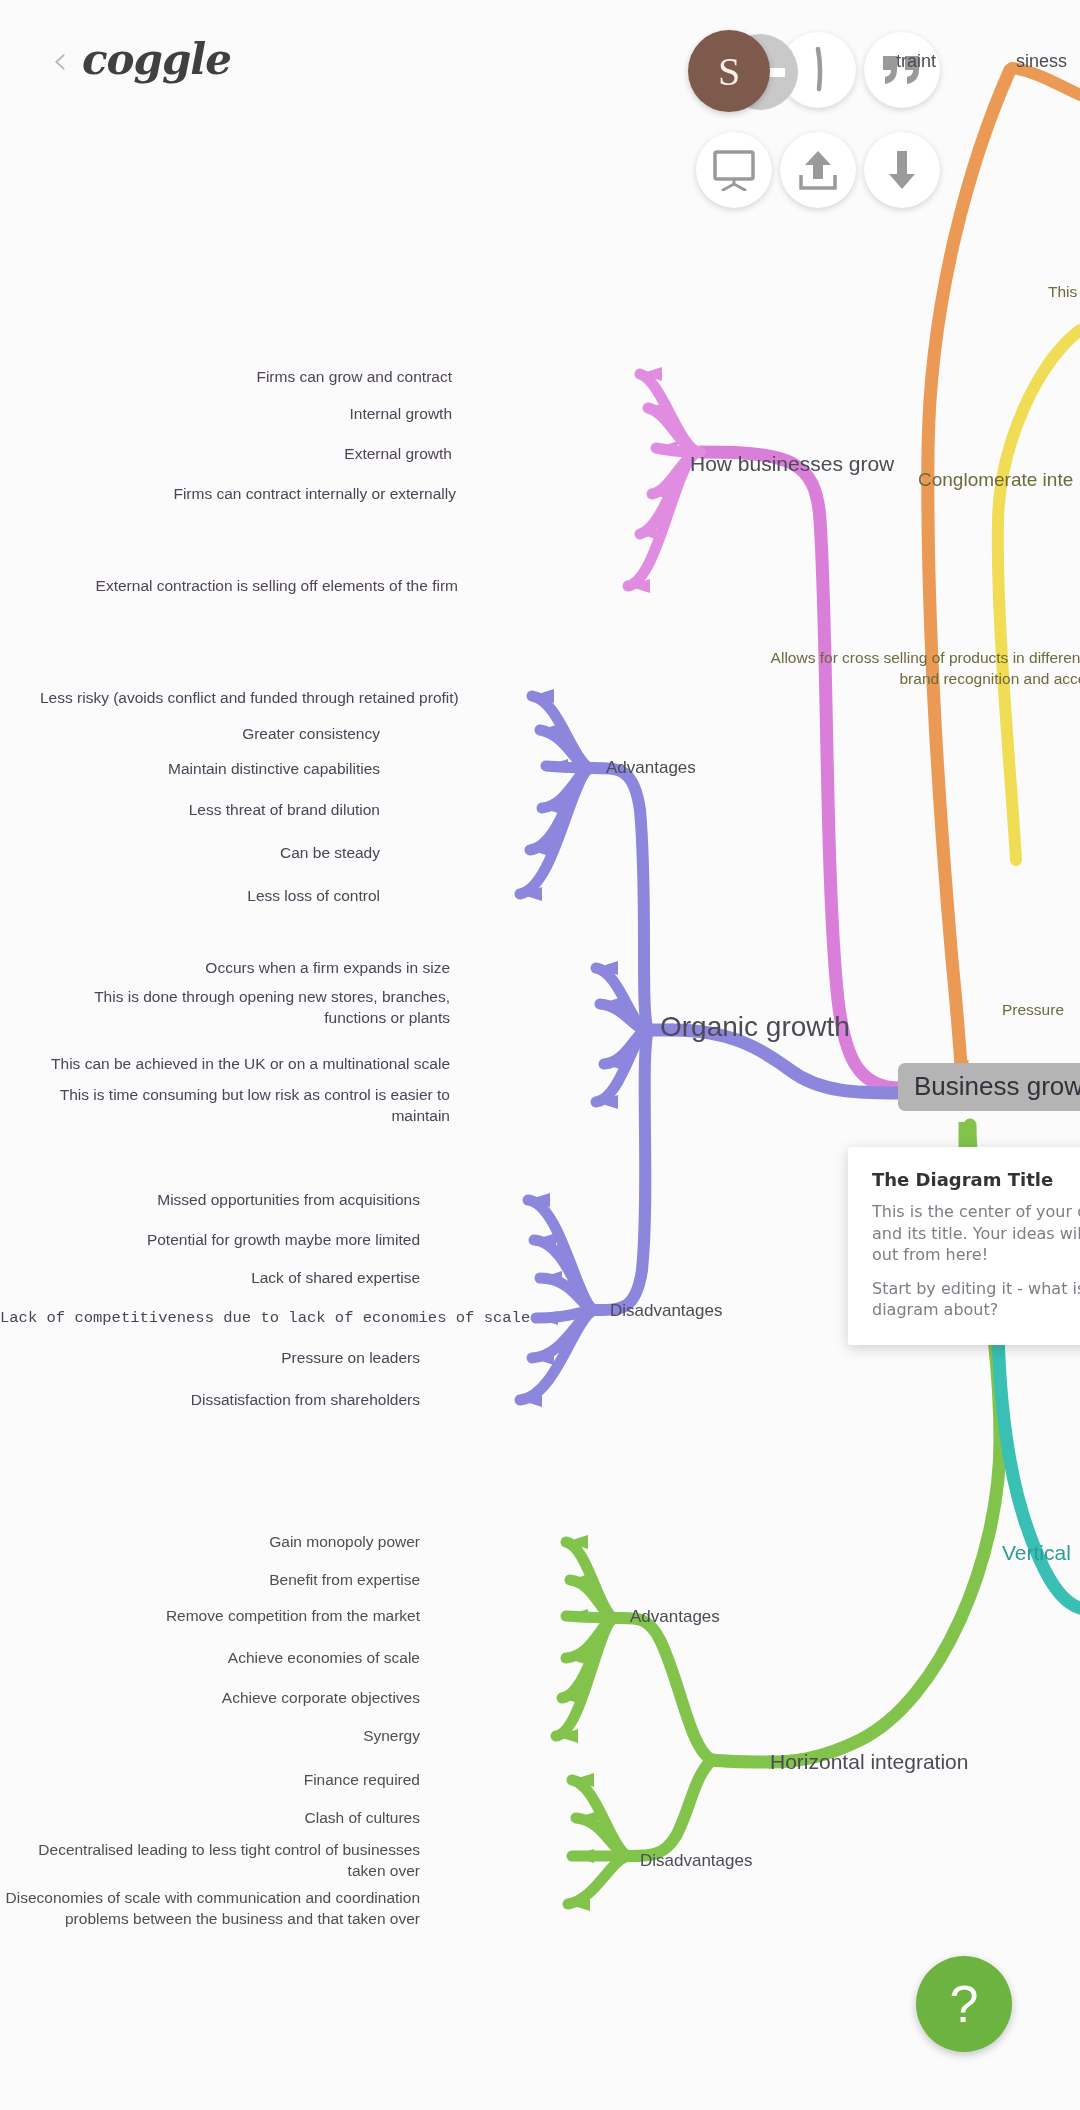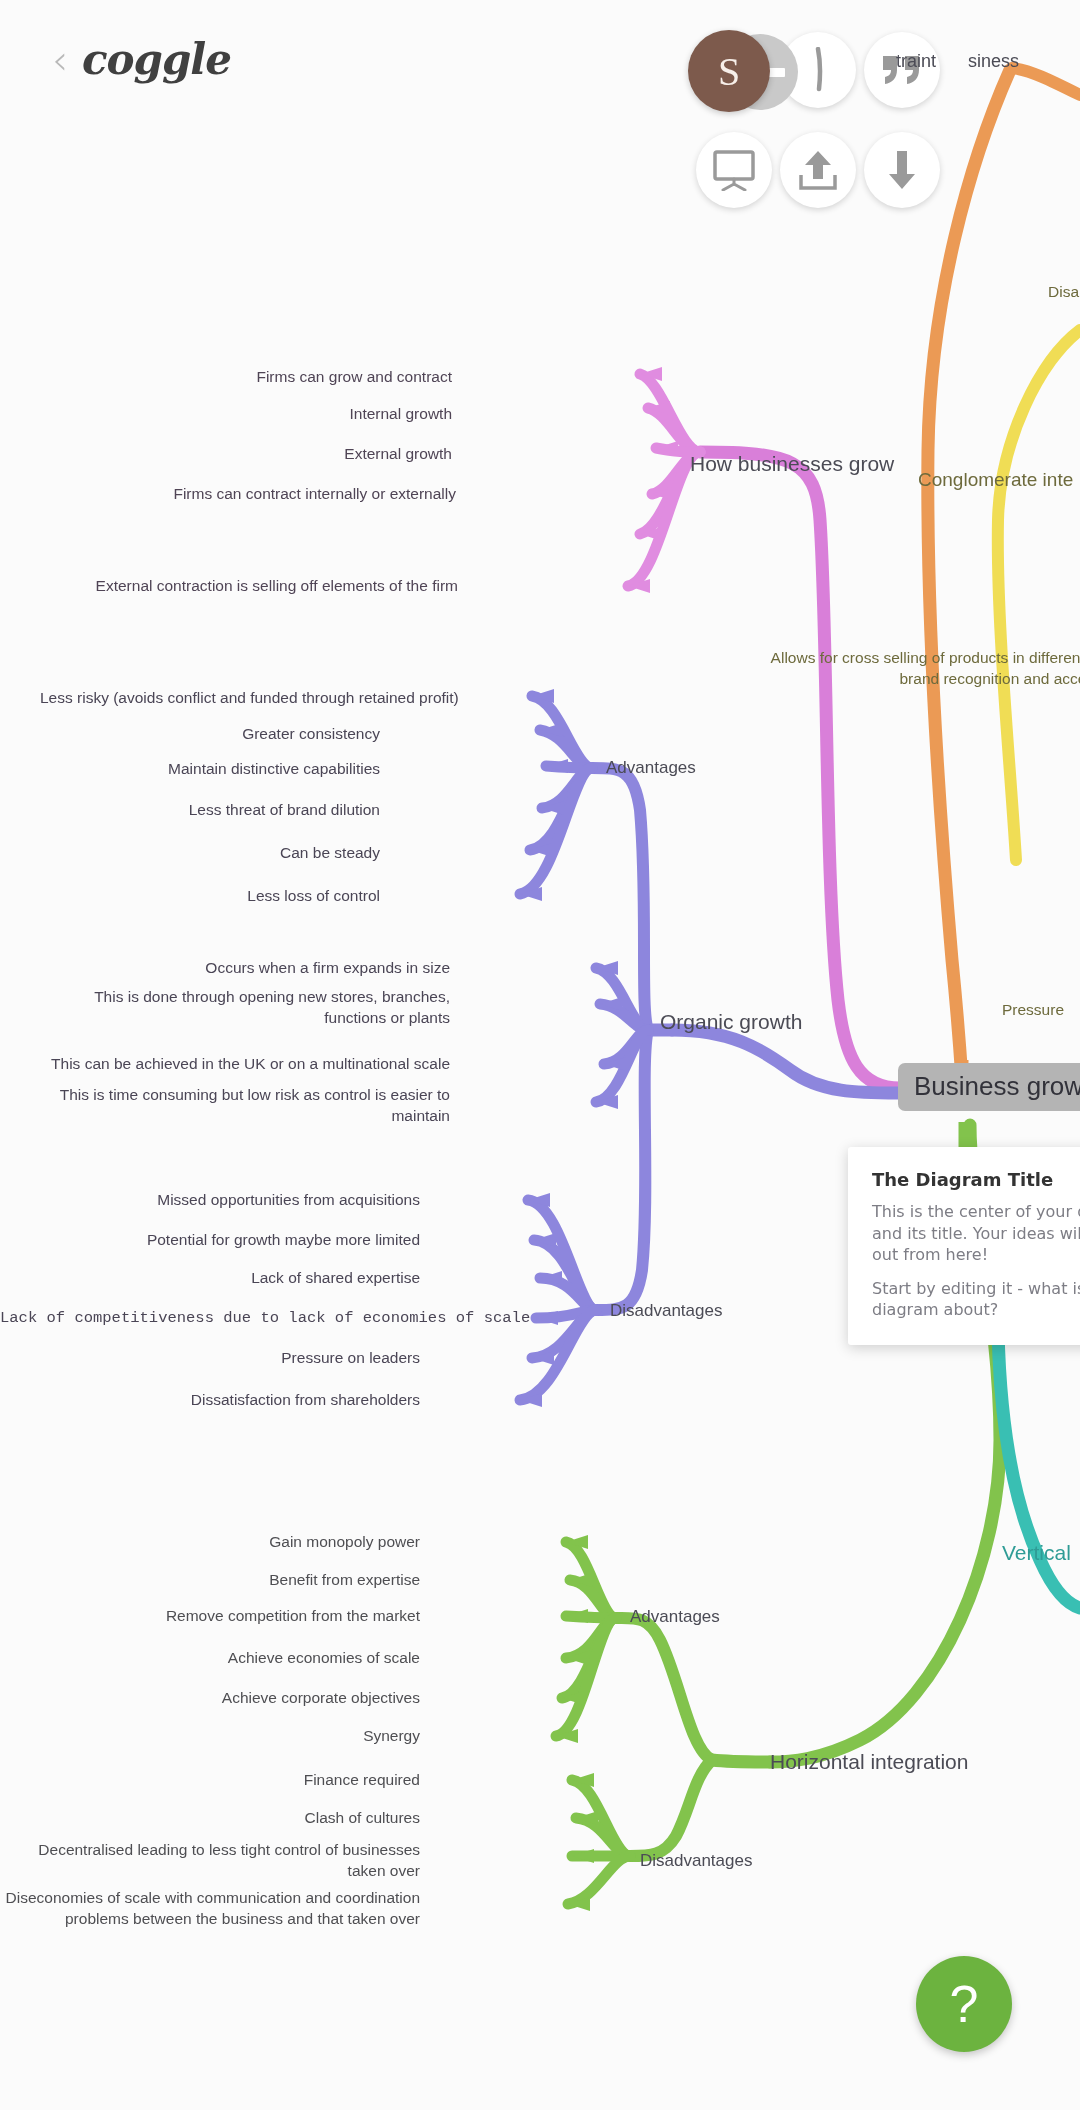--- a/index.html
+++ b/index.html
@@ -307,21 +307,21 @@
   <div class="node r n-violet" style="right:700px; top:759px; width:340px;">Maintain distinctive capabilities</div>
   <div class="node r n-violet" style="right:700px; top:800px; width:340px;">Less threat of brand dilution</div>
   <div class="node r n-violet" style="right:700px; top:843px; width:340px;">Can be steady</div>
   <div class="node r n-violet" style="right:700px; top:886px; width:340px;">Less loss of control</div>
   <div class="node l n-grey" style="left:606px; top:757px; font-size:17px;">Advantages</div>
 
   <div class="node r n-violet" style="right:630px; top:958px; width:420px;">Occurs when a firm expands in size</div>
   <div class="node r wrap n-violet" style="right:630px; top:987px; width:400px;">This is done through opening new stores, branches, functions or plants</div>
   <div class="node r n-violet" style="right:630px; top:1054px; width:440px;">This can be achieved in the UK or on a multinational scale</div>
   <div class="node r wrap n-violet" style="right:630px; top:1085px; width:400px;">This is time consuming but low risk as control is easier to maintain</div>
-  <div class="node l n-grey" style="left:660px; top:1008px; font-size:21px;">Organic growth</div>
+  <div class="node l n-grey" style="left:660px; top:1008px; font-size:28px;">Organic growth</div>
 
   <div class="node r n-violet" style="right:660px; top:1190px; width:380px;">Missed opportunities from acquisitions</div>
   <div class="node r n-violet" style="right:660px; top:1230px; width:380px;">Potential for growth maybe more limited</div>
   <div class="node r n-violet" style="right:660px; top:1268px; width:380px;">Lack of shared expertise</div>
   <div class="node r n-violet" style="right:660px; top:1308px; width:420px;font-family:Liberation Mono, monospace;">Lack of competitiveness due to lack of economies of scale</div>
   <div class="node r n-violet" style="right:660px; top:1348px; width:380px;">Pressure on leaders</div>
   <div class="node r n-violet" style="right:660px; top:1390px; width:380px;">Dissatisfaction from shareholders</div>
   <div class="node l n-grey" style="left:610px; top:1300px; font-size:17px;">Disadvantages</div>
 
   <div class="node r n-green" style="right:660px; top:1532px; width:380px;">Gain monopoly power</div>
@@ -334,22 +334,22 @@
 
   <div class="node r n-green" style="right:660px; top:1770px; width:380px;">Finance required</div>
   <div class="node r n-green" style="right:660px; top:1808px; width:380px;">Clash of cultures</div>
   <div class="node r wrap n-green" style="right:660px; top:1888px; width:420px;">Diseconomies of scale with communication and coordination problems between the business and that taken over</div>
   <div class="node r wrap n-green" style="right:660px; top:1840px; width:420px;">Decentralised leading to less tight control of businesses taken over</div>
   <div class="node l n-grey" style="left:640px; top:1850px; font-size:17px;">Disadvantages</div>
 
   <div class="node l n-grey" style="left:770px; top:1748px; font-size:21px;">Horizontal integration</div>
 
   <div class="node l n-grey" style="left:896px; top:50px; font-size:18px;">traint</div>
-  <div class="node l n-grey" style="left:968px; top:50px; font-size:18px;">siness</div>
-  <div class="node l n-olive" style="left:1048px; top:282px; font-size:15.5px;">Disa</div>
+  <div class="node l n-grey" style="left:1016px; top:50px; font-size:18px;">siness</div>
+  <div class="node l n-olive" style="left:1048px; top:282px; font-size:15.5px;">This</div>
   <div class="node l n-olive" style="left:918px; top:467px; font-size:19px;">Conglomerate inte</div>
   <div class="node l wrap n-olive" style="left:742px; top:648px; width:360px; text-align:right;">Allows for cross selling of products in different m brand recognition and access</div>
   <div class="node l n-olive" style="left:1002px; top:1000px; font-size:15.5px;">Pressure</div>
   <div class="node l n-teal" style="left:1002px; top:1539px; font-size:21px;">Vertical</div>
 
   <div class="center-node" style="left:898px; top:1063px;">Business growth</div>
 
   <div class="tip" style="left:848px; top:1147px;">
     <h4>The Diagram Title</h4>
     <p>This is the center of your diagram and its title. Your ideas will branch out from here!</p>

